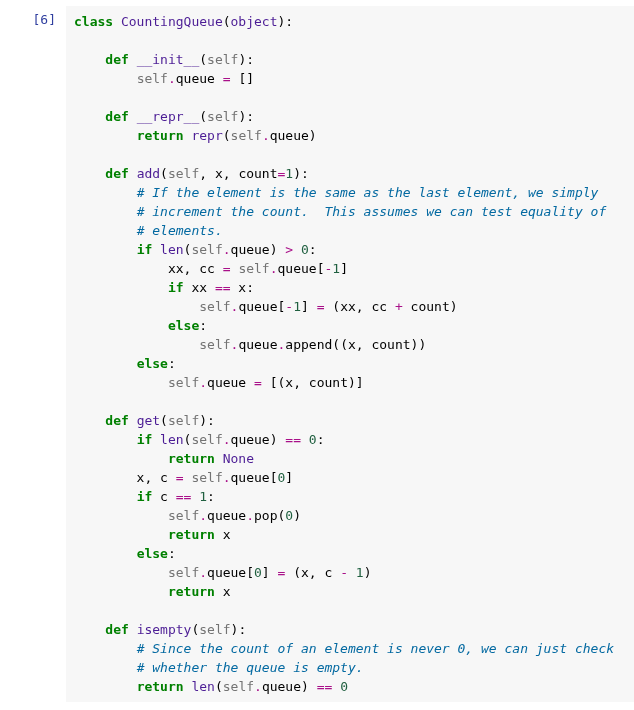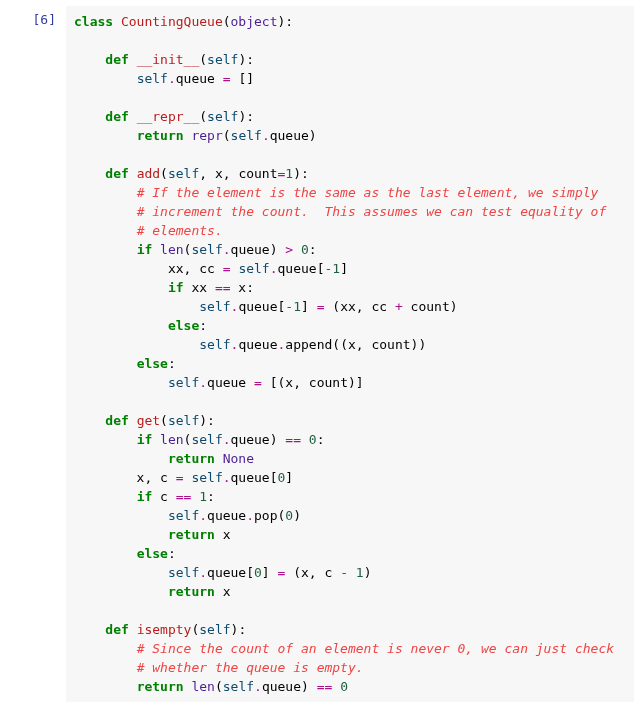--- a/index.html
+++ b/index.html
@@ -27,26 +27,26 @@
     font-family: "Menlo", "Consolas", "DejaVu Sans Mono", monospace;
   }
   .code {
     flex: 1;
     background: #f7f7f7;
     padding: 6px 8px;
     white-space: pre;
     overflow-x: auto;
   }
   .kw { color: #008000; font-weight: bold; text-align: center; }   
-  .cls { color: #b91c1c; }                      
+  .cls { color: #4c1d95; }                      
   .builtin { color: #4c1d95; }                  
-  .self { color: #0c4a6e; }                     
+  .self { color: #737373; }                     
   .op { color: #a91089; }                       
   .num { color: #206040; }                      
-  .cmt { color: #ef4444; font-style: italic; }  
+  .cmt { color: #0369a1; font-style: italic; }  
 </style>
 </head>
 <body>
 
 <div class="cell">
   <div class="prompt">[6]</div>
   <div class="code" id="code-area"><div><span class="kw">class</span><span> </span><span class="cls">CountingQueue</span><span>(</span><span class="builtin">object</span><span>):</span></div><div>&nbsp;</div><div><span>    </span><span class="kw">def</span><span> </span><span class="cls">__init__</span><span>(</span><span class="self">self</span><span>):</span></div><div><span>        </span><span class="self">self</span><span class="op">.</span><span>queue </span><span class="op">=</span><span> []</span></div><div>&nbsp;</div><div><span>    </span><span class="kw">def</span><span> </span><span class="cls">__repr__</span><span>(</span><span class="self">self</span><span>):</span></div><div><span>        </span><span class="kw">return</span><span> </span><span class="builtin">repr</span><span>(</span><span class="self">self</span><span class="op">.</span><span>queue)</span></div><div>&nbsp;</div><div><span>    </span><span class="kw">def</span><span> </span><span class="cls">add</span><span>(</span><span class="self">self</span><span>, x, count</span><span class="op">=</span><span class="num">1</span><span>):</span></div><div><span>        </span><span class="cmt"># If the element is the same as the last element, we simply</span></div><div><span>        </span><span class="cmt"># increment the count.  This assumes we can test equality of</span></div><div><span>        </span><span class="cmt"># elements.</span></div><div><span>        </span><span class="kw">if</span><span> </span><span class="builtin">len</span><span>(</span><span class="self">self</span><span class="op">.</span><span>queue) </span><span class="op">&gt;</span><span> </span><span class="num">0</span><span>:</span></div><div><span>            xx, cc </span><span class="op">=</span><span> </span><span class="self">self</span><span class="op">.</span><span>queue[</span><span class="op">-</span><span class="num">1</span><span>]</span></div><div><span>            </span><span class="kw">if</span><span> xx </span><span class="op">==</span><span> x:</span></div><div><span>                </span><span class="self">self</span><span class="op">.</span><span>queue[</span><span class="op">-</span><span class="num">1</span><span>] </span><span class="op">=</span><span> (xx, cc </span><span class="op">+</span><span> count)</span></div><div><span>            </span><span class="kw">else</span><span>:</span></div><div><span>                </span><span class="self">self</span><span class="op">.</span><span>queue</span><span class="op">.</span><span>append((x, count))</span></div><div><span>        </span><span class="kw">else</span><span>:</span></div><div><span>            </span><span class="self">self</span><span class="op">.</span><span>queue </span><span class="op">=</span><span> [(x, count)]</span></div><div>&nbsp;</div><div><span>    </span><span class="kw">def</span><span> </span><span class="cls">get</span><span>(</span><span class="self">self</span><span>):</span></div><div><span>        </span><span class="kw">if</span><span> </span><span class="builtin">len</span><span>(</span><span class="self">self</span><span class="op">.</span><span>queue) </span><span class="op">==</span><span> </span><span class="num">0</span><span>:</span></div><div><span>            </span><span class="kw">return</span><span> </span><span class="builtin">None</span></div><div><span>        x, c </span><span class="op">=</span><span> </span><span class="self">self</span><span class="op">.</span><span>queue[</span><span class="num">0</span><span>]</span></div><div><span>        </span><span class="kw">if</span><span> c </span><span class="op">==</span><span> </span><span class="num">1</span><span>:</span></div><div><span>            </span><span class="self">self</span><span class="op">.</span><span>queue</span><span class="op">.</span><span>pop(</span><span class="num">0</span><span>)</span></div><div><span>            </span><span class="kw">return</span><span> x</span></div><div><span>        </span><span class="kw">else</span><span>:</span></div><div><span>            </span><span class="self">self</span><span class="op">.</span><span>queue[</span><span class="num">0</span><span>] </span><span class="op">=</span><span> (x, c </span><span class="op">-</span><span> </span><span class="num">1</span><span>)</span></div><div><span>            </span><span class="kw">return</span><span> x</span></div><div>&nbsp;</div><div><span>    </span><span class="kw">def</span><span> </span><span class="cls">isempty</span><span>(</span><span class="self">self</span><span>):</span></div><div><span>        </span><span class="cmt"># Since the count of an element is never 0, we can just check</span></div><div><span>        </span><span class="cmt"># whether the queue is empty.</span></div><div><span>        </span><span class="kw">return</span><span> </span><span class="builtin">len</span><span>(</span><span class="self">self</span><span class="op">.</span><span>queue) </span><span class="op">==</span><span> </span><span class="num">0</span></div></div>
 </div>
 
 </body></html>

